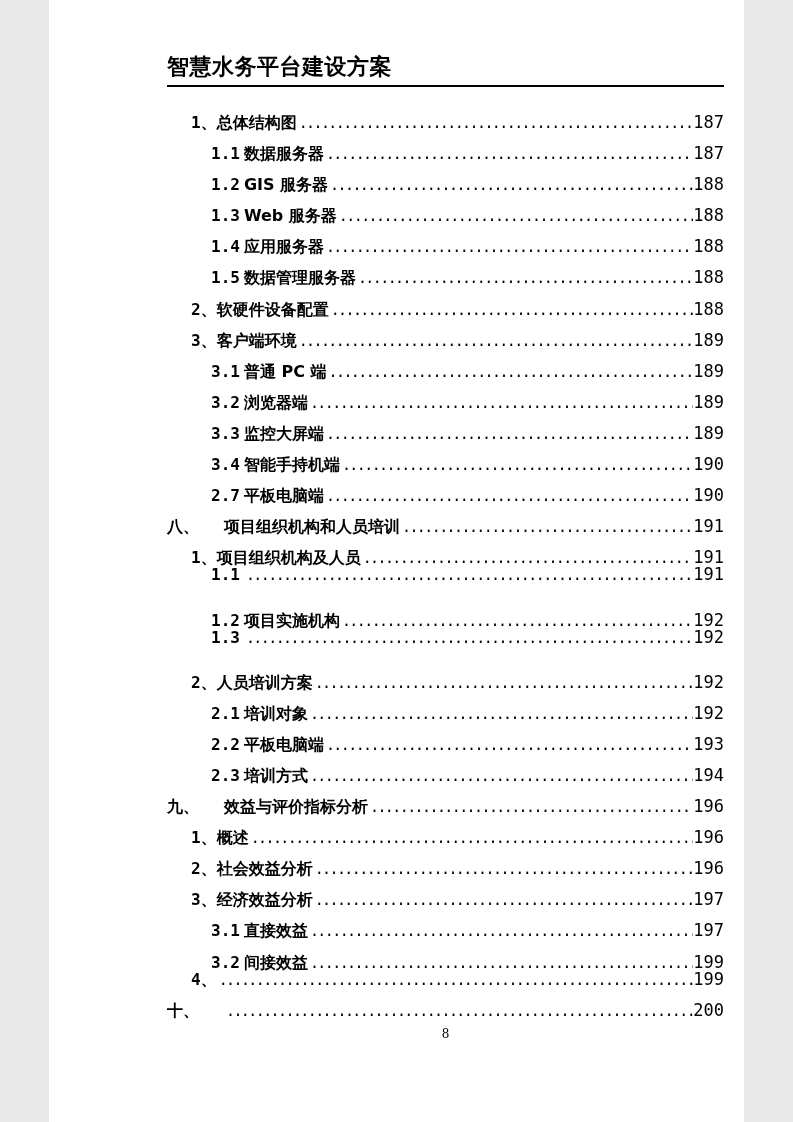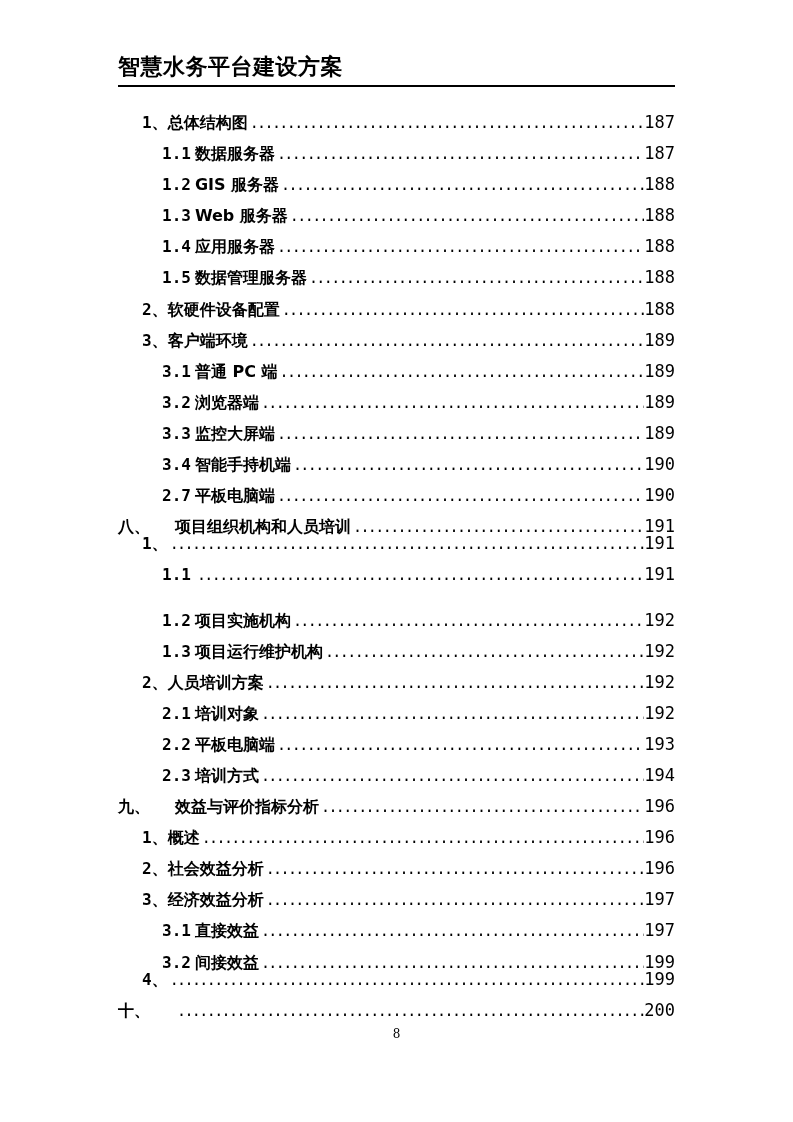--- a/index.html
+++ b/index.html
@@ -1,18 +1,18 @@
 <!DOCTYPE html>
 <html><head>
 <meta charset="utf-8">
 <style>
   html, body { margin:0; padding:0; background:#e8e8e8; }
   .page {
     position:relative;
-    width:793px; height:1122px;
+    width:695px; height:1122px;
     margin:0 auto;
     background:#ffffff;
     color:#000;
     font-family:"DejaVu Sans", sans-serif;
     overflow:hidden;
   }
   .content {
     position:absolute;
     left:118px; top:0;
     width:557px;
@@ -151,37 +151,37 @@
           <span class="page-num">190</span>
         </div>
         <div class="row l1">
           <span class="num">八、</span>
           <span class="text">项目组织机构和人员培训</span>
           <span class="dots">................................................................................................................................................................</span>
           <span class="page-num">191</span>
         </div>
         <div class="row l2">
           <span class="num">1、</span>
+          <span class="text">项目组织机构及人员</span>
           <span class="dots">................................................................................................................................................................</span>
           <span class="page-num">191</span>
         </div>
         <div class="row l3">
           <span class="num">1.1</span>
           <span class="dots">................................................................................................................................................................</span>
           <span class="page-num">191</span>
         </div>
         <div class="row l3">
           <span class="num">1.2</span>
           <span class="text">项目实施机构</span>
           <span class="dots">................................................................................................................................................................</span>
           <span class="page-num">192</span>
         </div>
         <div class="row l3">
           <span class="num">1.3</span>
-          <span class="text">项目运行维护机构</span>
           <span class="dots">................................................................................................................................................................</span>
           <span class="page-num">192</span>
         </div>
         <div class="row l2">
           <span class="num">2、</span>
           <span class="text">人员培训方案</span>
           <span class="dots">................................................................................................................................................................</span>
           <span class="page-num">192</span>
         </div>
         <div class="row l3">

